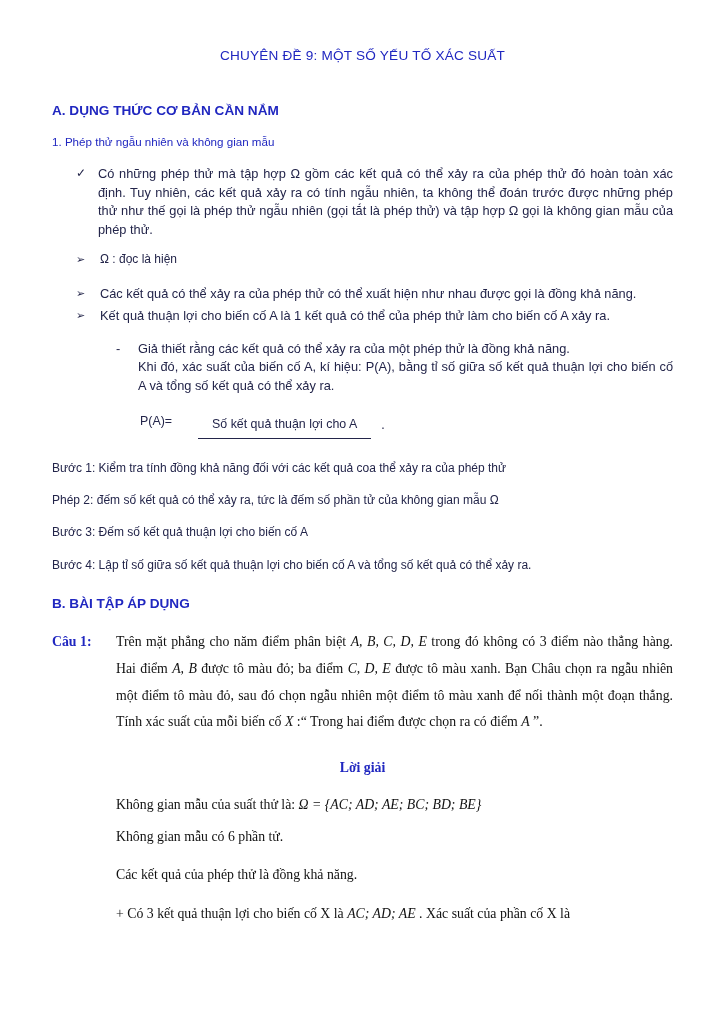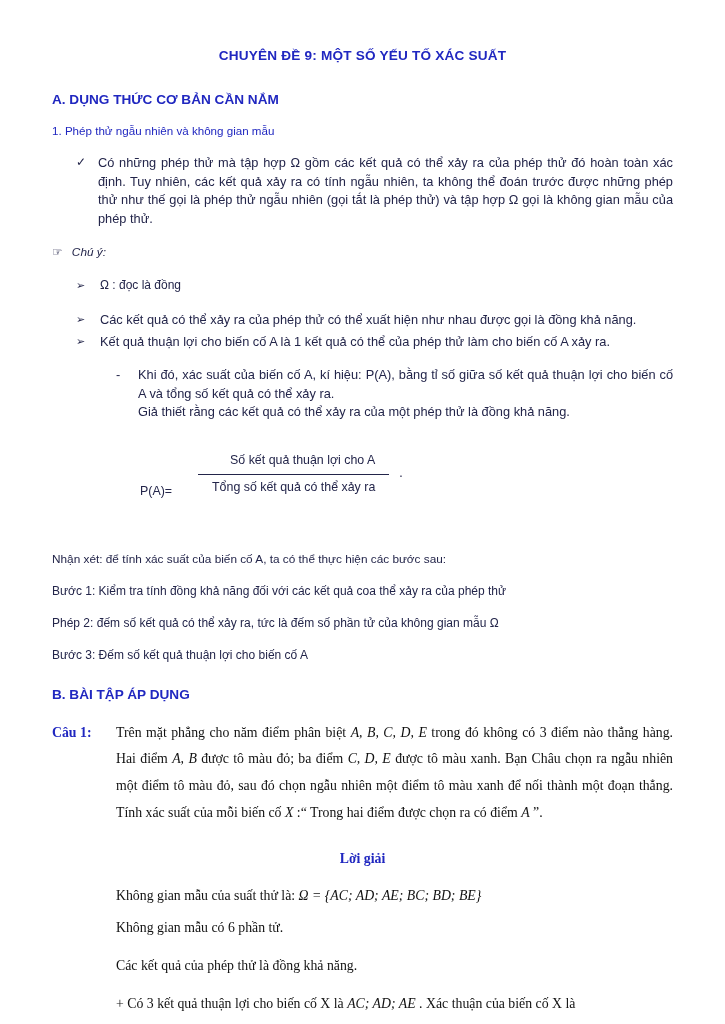--- a/index.html
+++ b/index.html
@@ -9,22 +9,22 @@
   }
   html,body{margin:0;padding:0;background:#ffffff;}
   .page{
     width:725px;min-height:1024px;box-sizing:border-box;
     padding:46px 52px 20px 52px;background:#fff;
     font-family:"Liberation Sans",sans-serif;
     color:var(--text);font-size:12.8px;line-height:1.45;
     position:relative;
   }
   .title{
-    text-align:center;color:var(--accent);font-weight:bold;
-    font-size:13.6px;margin-bottom:24px;letter-spacing:.2px;
+    text-align:center;color:var(--accent);font-weight:normal;
+    font-size:13.6px;margin-bottom:35px;letter-spacing:.2px;
   }
   .heading{
     color:var(--accent);font-weight:bold;font-size:13.6px;margin-bottom:14px;
   }
   .subheading{
     color:var(--accent);font-size:11.6px;margin:12px 0 14px 0;
   }
   .check-row{display:flex;margin:0 0 12px 24px;}
   .check-icon{width:22px;flex:0 0 22px;font-size:12px;}
   .check-text{flex:1;text-align:justify;}
@@ -35,21 +35,21 @@
   .arrow-row.first{margin-bottom:16px;font-size:12px;}
   .arrow-icon{width:24px;flex:0 0 24px;font-size:11px;padding-top:1px;}
   .arrow-text{flex:1;}
   .dash-block{display:flex;margin:14px 0 0 64px;}
   .dash-marker{width:22px;flex:0 0 22px;}
   .dash-text{flex:1;text-align:justify;}
   .formula-a{
     display:flex;align-items:center;margin:12px 0 0 88px;font-size:12.4px;
   }
   .formula-a .lhs{margin-right:20px;align-self:flex-end;padding-bottom:14px;}
-  .frac{display:inline-flex;flex-direction:column;text-align:right;margin:16px 6px;}
+  .frac{display:inline-flex;flex-direction:row;text-align:center;margin:6px 6px;}
   .frac .num{padding:2px 14px 4px;border-bottom:1.4px solid var(--text);}
   .frac .den{padding:4px 14px 2px;}
   .formula-a .dot{margin-left:4px;}
   .remark{margin-top:36px;font-size:11.8px;}
   .step{margin-top:15px;font-size:12px;}
   .heading-b{color:var(--accent);font-weight:bold;font-size:13.6px;margin-top:20px;}
   .question{
     display:flex;margin-top:15px;
     font-family:"Liberation Serif",serif;color:var(--mathtext);
     font-size:13.8px;line-height:1.95;
@@ -79,63 +79,58 @@
 
   <div class="heading">A. DỤNG THỨC CƠ BẢN CẦN NẮM</div>
 
   <div class="subheading">1. Phép thử ngẫu nhiên và không gian mẫu</div>
 
   <div class="check-row">
     <span class="check-icon">✓</span>
     <span class="check-text">Có những phép thử mà tập hợp Ω gồm các kết quả có thể xảy ra của phép thử đó hoàn toàn xác định. Tuy nhiên, các kết quả xảy ra có tính ngẫu nhiên, ta không thể đoán trước được những phép thử như thế gọi là phép thử ngẫu nhiên (gọi tắt là phép thử) và tập hợp Ω gọi là không gian mẫu của phép thử.</span>
   </div>
 
-  <div class="note-row">
-    <span class="hand">☞</span>
-    <span class="note-label">Chú ý:</span>
-  </div>
 
   <div class="arrow-row first">
     <span class="arrow-icon">➢</span>
-    <span class="arrow-text">Ω : đọc là đồng</span>
+    <span class="arrow-text">Ω : đọc là hiện</span>
   </div>
 
   <div class="arrow-row">
     <span class="arrow-icon">➢</span>
     <span class="arrow-text">Các kết quả có thể xảy ra của phép thử có thể xuất hiện như nhau được gọi là đồng khả năng.</span>
   </div>
 
   <div class="arrow-row">
     <span class="arrow-icon">➢</span>
     <span class="arrow-text">Kết quả thuận lợi cho biến cố A là 1 kết quả có thể của phép thử làm cho biến cố A xảy ra.</span>
   </div>
 
 
   <div class="dash-block">
     <span class="dash-marker">-</span>
     <span class="dash-text">
+      <span style="display:block;">Giả thiết rằng các kết quả có thể xảy ra của một phép thử là đồng khả năng.</span>
       <span style="display:block;">Khi đó, xác suất của biến cố A, kí hiệu: P(A), bằng tỉ số giữa số kết quả thuận lợi cho biến cố A và tổng số kết quả có thể xảy ra.</span>
-      <span style="display:block;">Giả thiết rằng các kết quả có thể xảy ra của một phép thử là đồng khả năng.</span>
     </span>
   </div>
 
   <div class="formula-a">
     <span class="lhs">P(A)=</span>
     <span class="frac">
       <span class="num">Số kết quả thuận lợi cho A</span>
-      <span class="den">Tổng số kết quả có thể xảy ra</span>
     </span>
     <span class="dot">.</span>
   </div>
 
-  <div class="remark">Nhận xét: để tính xác suất của biến cố A, ta có thể thực hiện các bước sau:</div>
 
   <div class="step">Bước 1: Kiểm tra tính đồng khả năng đối với các kết quả coa thể xảy ra của phép thử</div>
   <div class="step">Phép 2: đếm số kết quả có thể xảy ra, tức là đếm số phần tử của không gian mẫu Ω</div>
   <div class="step">Bước 3: Đếm số kết quả thuận lợi cho biến cố A</div>
+  <div class="step">Bước 4: Lập tỉ số giữa số kết quả thuận lợi cho biến cố A và tổng số kết quả có thể xảy ra.</div>
 
   <div class="heading-b">B. BÀI TẬP ÁP DỤNG</div>
 
   <div class="question">
     <span class="q-label">Câu 1:</span>
     <span class="q-text">
       <span>Trên mặt phẳng cho năm điểm phân biệt </span><span class="math">A, B, C, D, E</span><span> trong đó không có 3 điểm nào thẳng hàng. Hai điểm </span><span class="math">A, B</span><span> được tô màu đỏ; ba điểm </span><span class="math">C, D, E</span><span> được tô màu xanh. Bạn Châu chọn ra ngẫu nhiên một điểm tô màu đỏ, sau đó chọn ngẫu nhiên một điểm tô màu xanh để nối thành một đoạn thẳng. Tính xác suất của mỗi biến cố </span><span class="math">X</span><span> :“ Trong hai điểm được chọn ra có điểm </span><span class="math">A</span><span> ”.</span>
     </span>
   </div>
 
@@ -143,16 +138,16 @@
 
   <div class="sol-line">
     <span>Không gian mẫu của suất thử là: </span><span class="math">Ω = {AC; AD; AE; BC; BD; BE}</span>
   </div>
 
   <div class="sol-line">Không gian mẫu có 6 phần tử.</div>
 
   <div class="sol-line gap">Các kết quả của phép thử là đồng khả năng.</div>
 
   <div class="sol-line gap">
-    <span>+ Có 3 kết quả thuận lợi cho biến cố X là </span><span class="math">AC; AD; AE</span><span> . Xác thuận của biến cố X là</span>
+    <span>+ Có 3 kết quả thuận lợi cho biến cố X là </span><span class="math">AC; AD; AE</span><span> . Xác suất của phần cố X là</span>
   </div>
 
 </div>
 
 </body></html>

